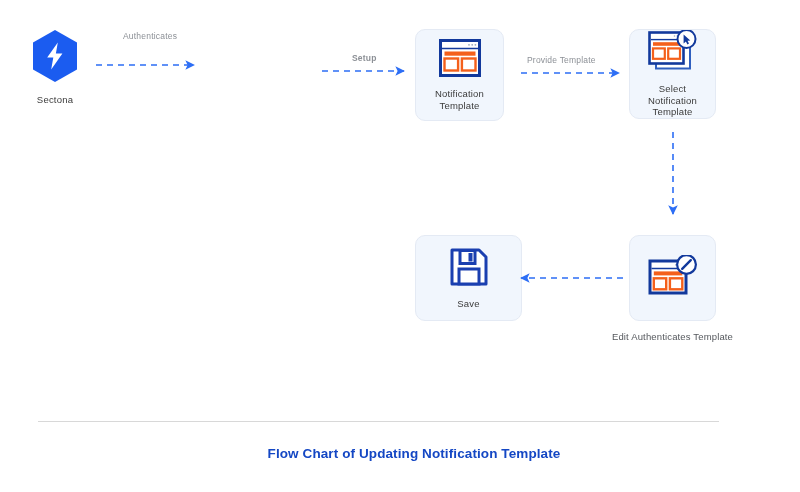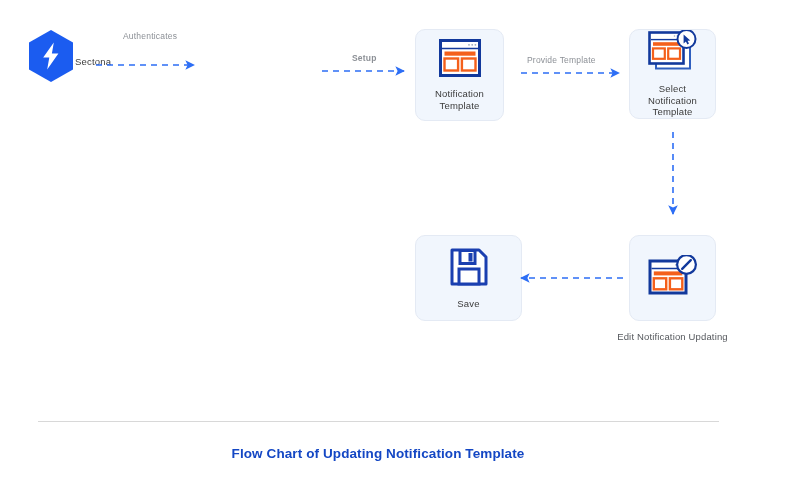--- a/index.html
+++ b/index.html
@@ -49,21 +49,21 @@
     text-align: center;
     line-height: 12px;
     letter-spacing: 0.15px;
     white-space: nowrap;
   }
 
   
   .logo-group {
     position: absolute;
     display: flex;
-    flex-direction: row;
+    flex-direction: column;
     align-items: center;
   }
   .logo-caption {
     font-size: 9.5px;
     color: #3b3b3b;
     margin-top: 7px;
     letter-spacing: 0.2px;
   }
 
   
@@ -94,20 +94,21 @@
   #chart-title {
     position: absolute;
     left: 0;
     top: 446px;
     width: 756px;
     text-align: center;
     font-size: 13.5px;
     font-weight: bold;
     color: #1447c4;
     letter-spacing: 0.1px;
+    padding-left: 36px;
   }
 </style>
 </head>
 <body>
 
 <div id="stage">
 
   <svg width="0" height="0" style="position:absolute">
     <defs>
       <marker id="ah-right" markerWidth="7" markerHeight="7" refX="5.4" refY="3" orient="auto">
@@ -196,21 +197,21 @@
         <circle cx="33.8" cy="9.8" r="0.85" fill="#9aa7bd"></circle>
         <rect x="5.8" y="16.4" width="28.5" height="4" fill="#f4601b"></rect>
         <rect x="5.8" y="23.3" width="12.4" height="11" fill="#ffffff" stroke="#f4601b" stroke-width="2.4"></rect>
         <rect x="21.9" y="23.3" width="12.4" height="11" fill="#ffffff" stroke="#f4601b" stroke-width="2.4"></rect>
 
         <circle cx="38.5" cy="9.5" r="9.4" fill="#ffffff" stroke="#12399c" stroke-width="2.2"></circle>
         <line x1="34.2" y1="13.8" x2="42.8" y2="5.2" stroke="#12399c" stroke-width="2.4" stroke-linecap="round"></line>
       </svg>
     </span>
   </div>
-  <div class="outside-label" style="left:600px; top:331px; width:145px;">Edit Notification Updating</div>
+  <div class="outside-label" style="left:600px; top:331px; width:145px;">Edit Authenticates Template</div>
 
   <div class="arrow-label" style="left:107px; top:30px;margin-left:16px;">Authenticates</div>
   <svg class="arrow-svg" style="left:96px; top:58px;" width="106" height="14">
     <line x1="0" y1="7" x2="98" y2="7" stroke="#2d6ef5" stroke-width="1.6" stroke-dasharray="6,5" marker-end="url(#ah-right)"></line>
   </svg>
 
   <div class="arrow-label" style="left:352px; top:52px;font-weight:bold;">Setup</div>
   <svg class="arrow-svg" style="left:322px; top:64px;" width="90" height="14">
     <line x1="0" y1="7" x2="82" y2="7" stroke="#2d6ef5" stroke-width="1.6" stroke-dasharray="6,5" marker-end="url(#ah-right)"></line>
   </svg>

